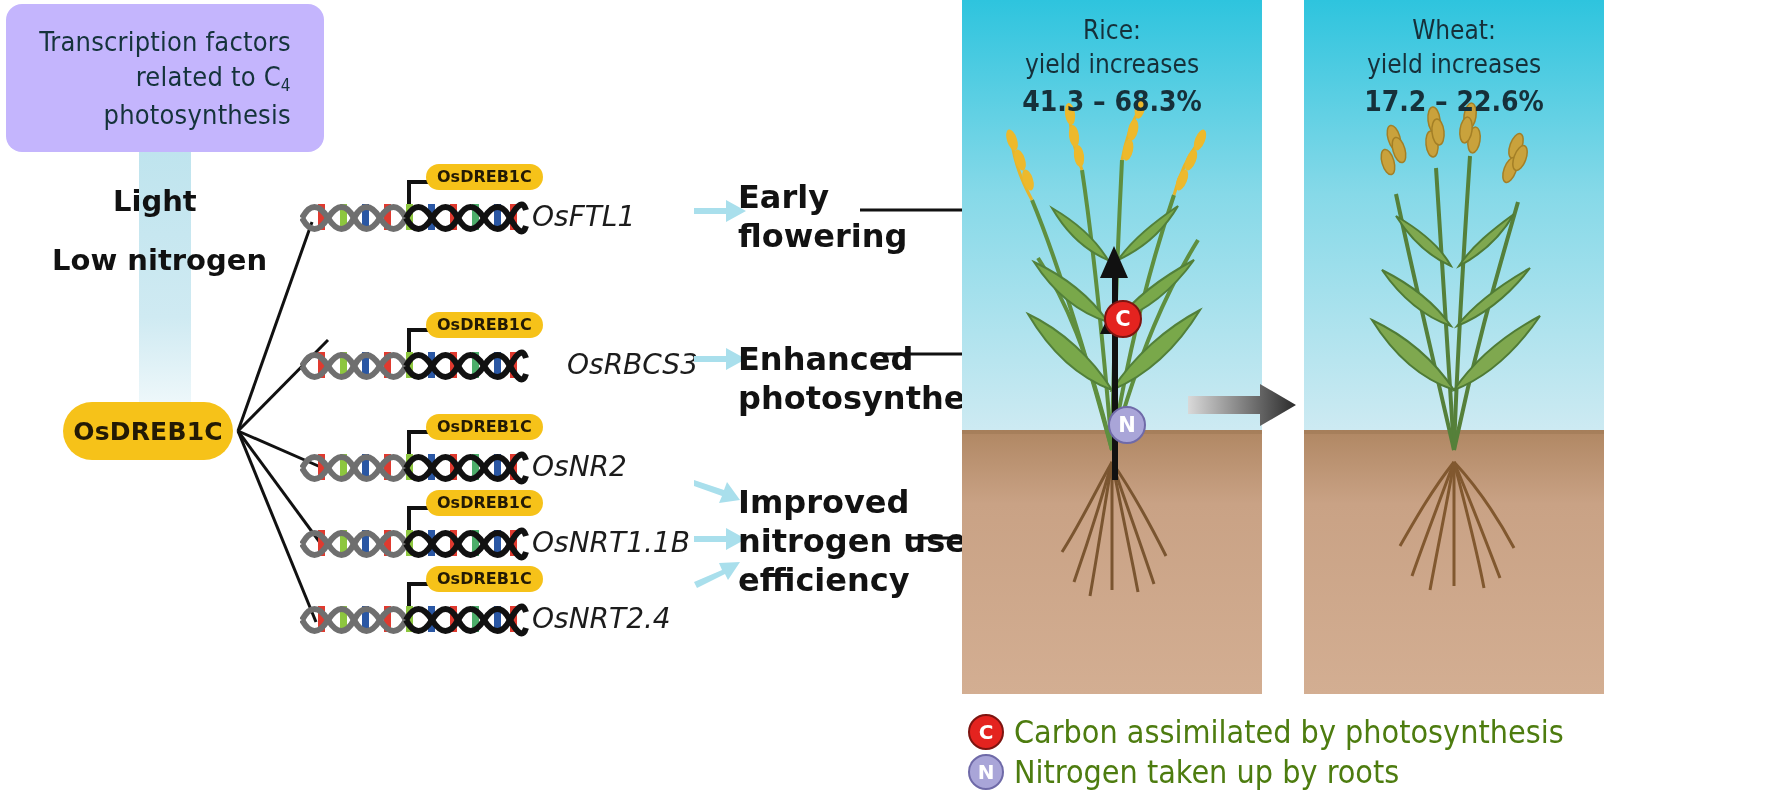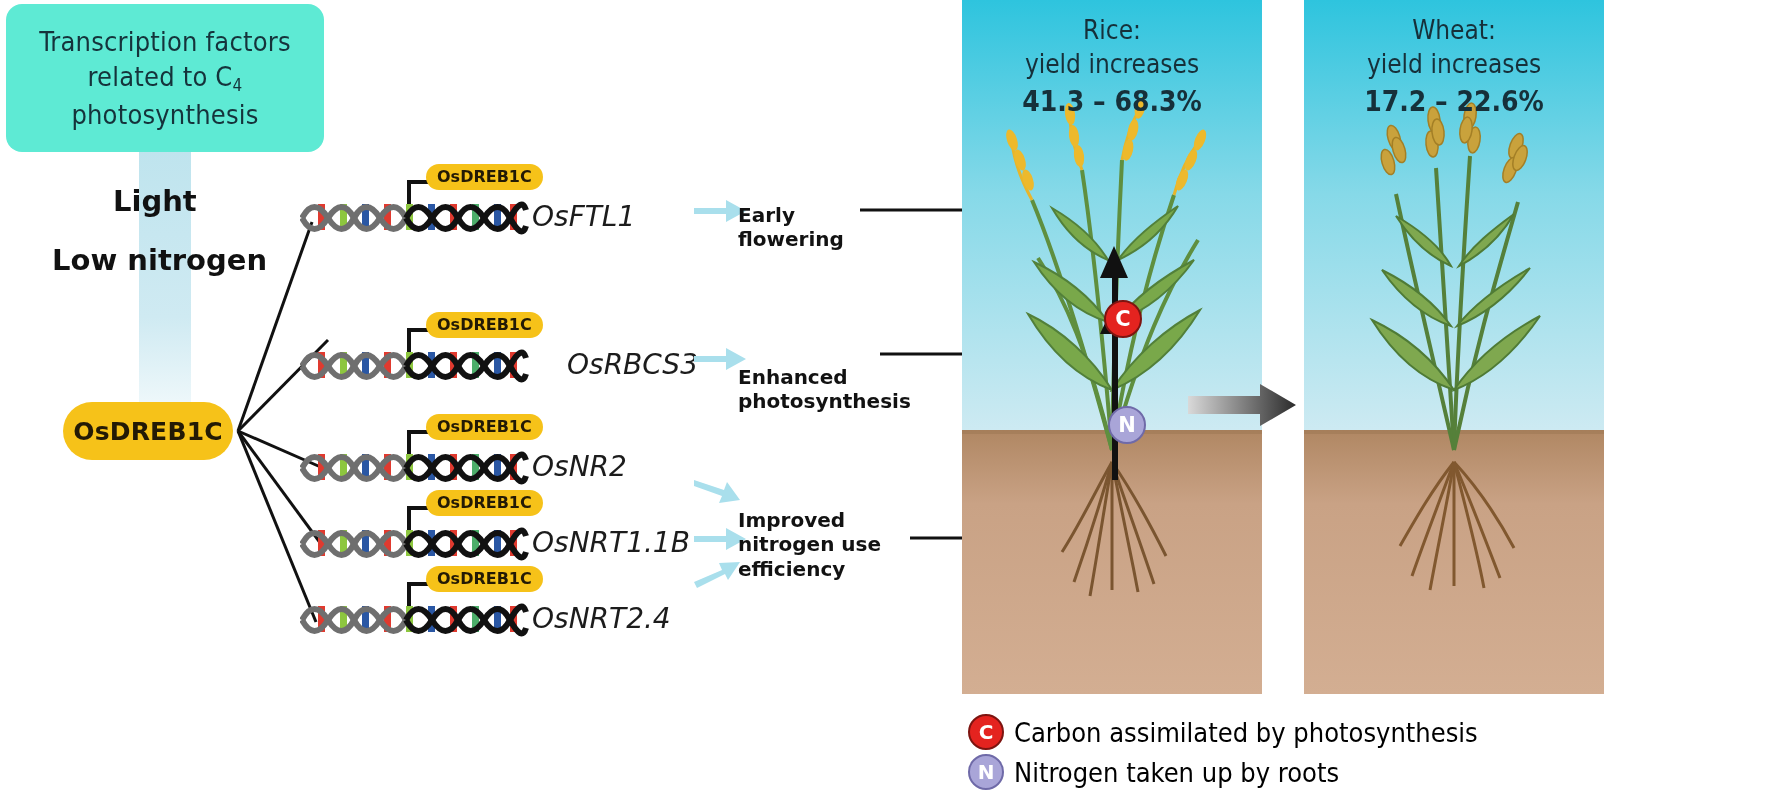--- a/index.html
+++ b/index.html
@@ -5,22 +5,22 @@
 <style>
   html,body{margin:0;padding:0;background:#ffffff;}
   body{width:1768px;height:801px;position:relative;overflow:hidden;
        font-family:"Liberation Sans","DejaVu Sans",sans-serif;color:#1a1a1a;}
 
   .stage{position:absolute;inset:0;width:1768px;height:801px;}
 
   
   .tf-box{
     position:absolute;left:6px;top:4px;width:318px;height:148px;
-    background:#5eead4;border-radius:16px;
-    display:flex;align-items:center;justify-content:center;text-align:center;
+    background:#c4b5fd;border-radius:16px;
+    display:flex;align-items:center;justify-content:center;text-align:right;
     font-size:27px;line-height:1.32;color:#15333b;letter-spacing:.2px;
     font-family:"DejaVu Sans Condensed","Liberation Sans",sans-serif;
   }
   .tf-box .sub{font-size:17px;vertical-align:-5px;}
 
   .lightbeam{
     position:absolute;left:139px;top:152px;width:52px;height:300px;
     background:linear-gradient(180deg,#bfe4ee 0%,#cfeaf2 55%,rgba(207,234,242,0) 100%);
   }
 
@@ -44,23 +44,23 @@
     position:absolute;background:#f6c219;border-radius:16px;
     padding:3px 11px 4px;font-size:16px;font-weight:bold;color:#231a05;
     font-family:"DejaVu Sans","Liberation Sans",sans-serif;white-space:nowrap;
   }
   .gene-name{
     position:absolute;font-style:italic;font-size:28px;color:#1c1c1c;
     font-family:"DejaVu Sans","Liberation Sans",sans-serif;white-space:nowrap;
   }
 
   
-  .outcome{position:absolute;font-weight:bold;font-size:20px;line-height:1.22;
+  .outcome{position:absolute;font-weight:bold;font-size:32px;line-height:1.22;
            color:#121212;white-space:pre-line;
-           font-family:"DejaVu Sans","Liberation Sans",sans-serif;margin-top:25px;}
+           font-family:"DejaVu Sans","Liberation Sans",sans-serif;}
 
   
   .photo{position:absolute;top:0;height:694px;overflow:hidden;background:#7fd3e4;}
   .photo.rice{left:962px;width:300px;}
   .photo.wheat{left:1304px;width:300px;}
   .photo .sky{position:absolute;left:0;top:0;right:0;height:430px;
               background:linear-gradient(180deg,#2ec4de 0%,#86d9e8 45%,#cdeaf2 100%);}
   .photo .soil{position:absolute;left:0;top:430px;right:0;bottom:0;
                background:linear-gradient(180deg,#b08763 0%,#c9a285 28%,#d3ae92 100%);}
   .photo .soilline{position:absolute;left:0;top:430px;right:0;height:4px;background:#9c7551;opacity:.5;}
@@ -74,21 +74,21 @@
          display:flex;align-items:center;justify-content:center;
          font-weight:bold;font-size:21px;color:#fff;
          font-family:"DejaVu Sans","Liberation Sans",sans-serif;}
   .badge.c{background:#e4231f;border:2px solid #7d1410;}
   .badge.n{background:#a9a5d8;border:2px solid #6f6aa8;}
 
   
   .legend{position:absolute;left:968px;top:712px;}
   .legend-row{display:flex;align-items:center;gap:10px;height:40px;}
   .legend-row .badge{position:relative;width:32px;height:32px;font-size:20px;}
-  .legend-text{font-size:27px;color:#000000;white-space:nowrap;
+  .legend-text{font-size:32px;color:#4d7c0f;white-space:nowrap;
                font-family:"DejaVu Sans Condensed","Liberation Sans",sans-serif;text-align:center;}
 
   
   .watermark{
     position:absolute;left:0;top:258px;width:1768px;
     text-align:center;pointer-events:none;
     font-size:62px;font-weight:bold;line-height:1.22;color:#2f93f0;
     font-family:"DejaVu Sans","Liberation Sans",sans-serif;
     letter-spacing:1px;
   }

